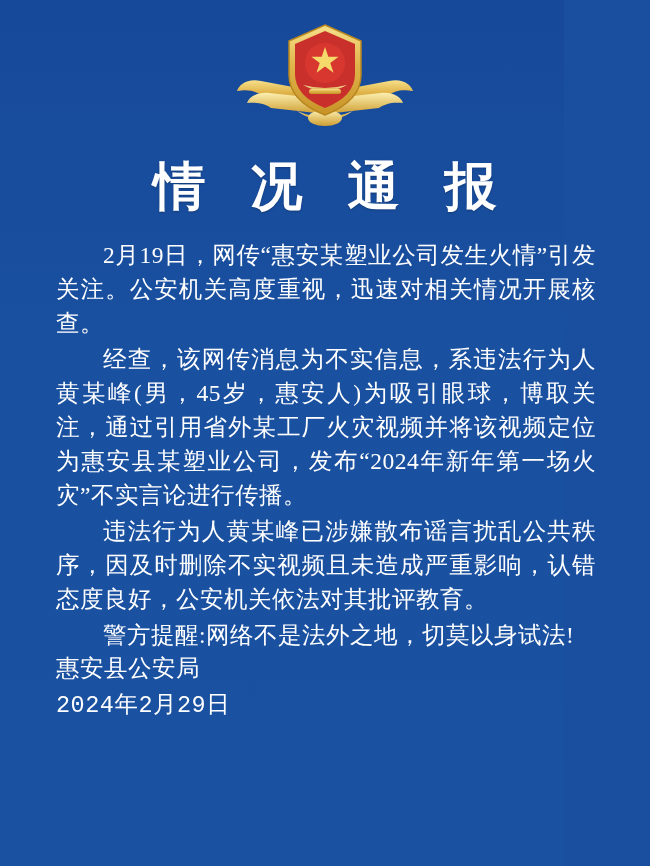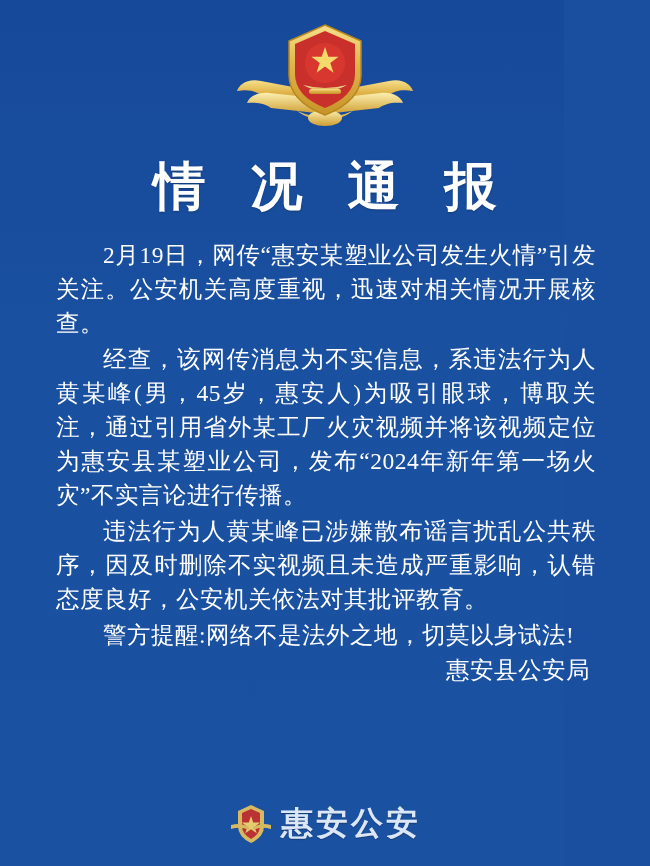--- a/index.html
+++ b/index.html
@@ -76,24 +76,24 @@
     text-indent: 2em;
     margin-top: 2px;
   }
 
   
   .signature {
     position: absolute;
     top: 652px;
     left: 56px;
     width: 540px;
-    text-align: right;
     font-size: 23.5px;
     line-height: 36px;
     letter-spacing: 0.5px;
+    font-family: Liberation Mono, monospace;
   }
   .sig-line { display: block; padding-right: 6px; }
 
   
   .footer {
     position: absolute;
     bottom: 18px;
     left: 0;
     width: 650px;
     text-align: center;
@@ -189,30 +189,19 @@
 
   <div class="body-text">
     <p class="para">2月19日，网传“惠安某塑业公司发生火情”引发关注。公安机关高度重视，迅速对相关情况开展核查。</p>
     <p class="para">经查，该网传消息为不实信息，系违法行为人黄某峰(男，45岁，惠安人)为吸引眼球，博取关注，通过引用省外某工厂火灾视频并将该视频定位为惠安县某塑业公司，发布“2024年新年第一场火灾”不实言论进行传播。</p>
     <p class="para">违法行为人黄某峰已涉嫌散布谣言扰乱公共秩序，因及时删除不实视频且未造成严重影响，认错态度良好，公安机关依法对其批评教育。</p>
     <p class="para reminder">警方提醒:网络不是法外之地，切莫以身试法!</p>
   </div>
 
   <div class="signature">
     <span class="sig-line">惠安县公安局</span>
+    <span class="sig-line">2024年2月29日</span>
   </div>
 
   <div class="footer">
-    <div class="footer-logo">
-      <span class="footer-logo-badge">
-        <svg width="44" height="44" viewBox="0 0 44 44" xmlns="http://www.w3.org/2000/svg">
-          <path d="M22 3 L35 9 L35 24 Q35 35 22 41 Q9 35 9 24 L9 9 Z" fill="#e8c35a"></path>
-          <path d="M22 7 L31 11 L31 24 Q31 32 22 37 Q13 32 13 24 L13 11 Z" fill="#c9302c"></path>
-          <path d="M22 14 l2.2 6.6 h7 l-5.6 4.1 2.1 6.6 -5.7-4.1 -5.7 4.1 2.1-6.6 -5.6-4.1 h7 Z" fill="#f5d96b"></path>
-          <path d="M2 23 Q12 20 20 25 L20 28 Q12 24 2 27 Z" fill="#e8c35a"></path>
-          <path d="M42 23 Q32 20 24 25 L24 28 Q32 24 42 27 Z" fill="#e8c35a"></path>
-        </svg>
-      </span>
-      <span class="footer-logo-text">惠安公安</span>
-    </div>
   </div>
 
 </div>
 
 </body></html>

